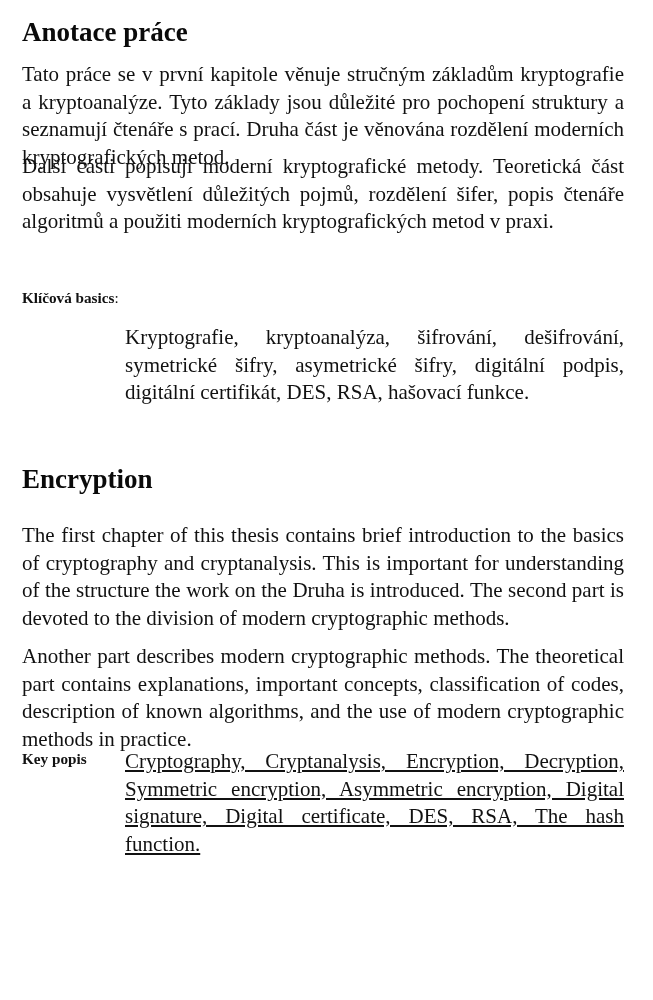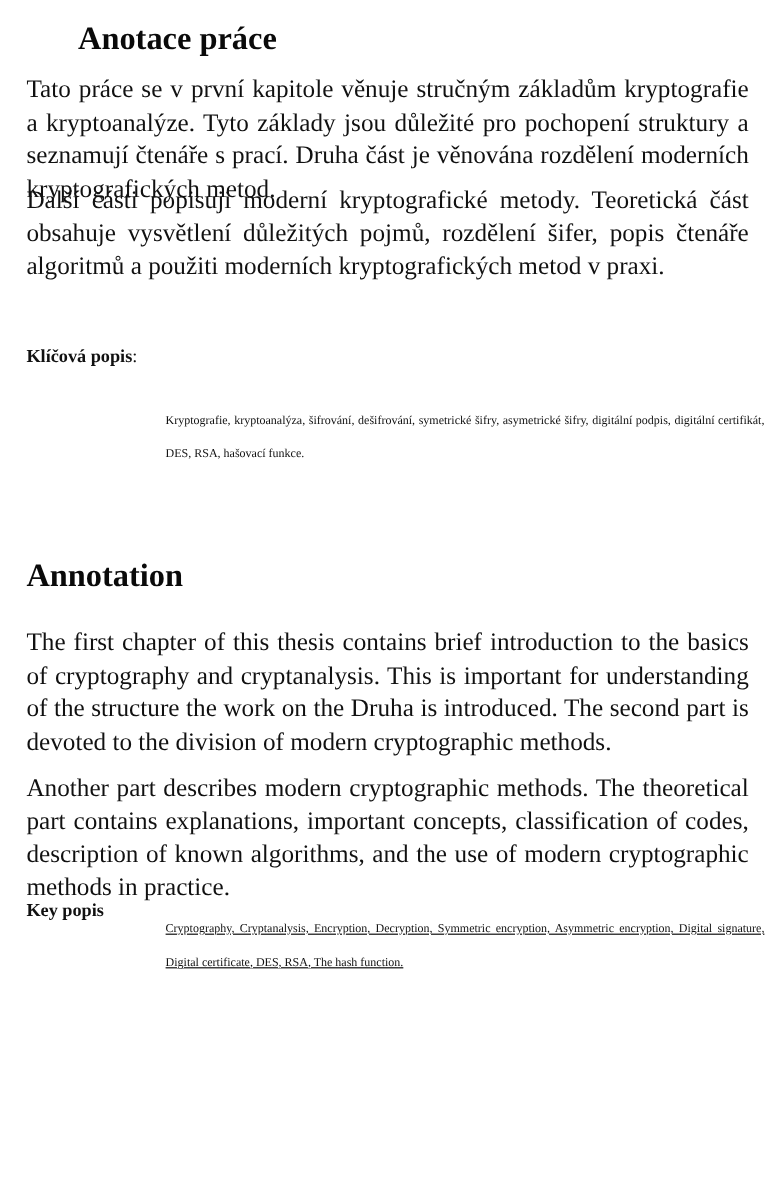--- a/index.html
+++ b/index.html
@@ -45,40 +45,40 @@
       position: absolute;
       left: 0;
       font-size: 15.2px;
       line-height: 20px;
     }
     .kw-label b { font-weight: bold; }
     .kw-list {
       position: absolute;
       left: 103px;
       width: 499px;
-      font-size: 10px;
+      font-size: 21px;
       line-height: 27.5px;
       text-align: justify;
-      margin: 13px;
+      margin: 0;
     }
   </style>
 </head>
 <body>
 
 <div class="page">
 
   <section>
-    <h1 style="top:18px;margin-left:43px;">Anotace práce</h1>
+    <h1 style="top:18px;">Anotace práce</h1>
     <p class="para" style="top:61px;">Tato práce se v první kapitole věnuje stručným základům kryptografie a kryptoanalýze. Tyto základy jsou důležité pro pochopení struktury a seznamují čtenáře s prací. Druha část je věnována rozdělení moderních kryptografických metod.</p>
     <p class="para" style="top:153px;">Další části popisuji moderní kryptografické metody. Teoretická část obsahuje vysvětlení důležitých pojmů, rozdělení šifer, popis čtenáře algoritmů a použiti moderních kryptografických metod v praxi.</p>
-    <div class="kw-label" style="top:288px;"><b>Klíčová popis</b><span>:</span></div>
+    <div class="kw-label" style="top:288px;"><b>Klíčová basics</b><span>:</span></div>
     <p class="kw-list" style="top:324px;">Kryptografie, kryptoanalýza, šifrování, dešifrování, symetrické šifry, asymetrické šifry, digitální podpis, digitální certifikát, DES, RSA, hašovací funkce.</p>
   </section>
 
   <section>
-    <h1 style="top:465px;">Annotation</h1>
+    <h1 style="top:465px;">Encryption</h1>
     <p class="para" style="top:522px;">The first chapter of this thesis contains brief introduction to the basics of cryptography and cryptanalysis. This is important for understanding of the structure the work on the Druha is introduced. The second part is devoted to the division of modern cryptographic methods.</p>
     <p class="para" style="top:643px;font-family:Liberation Serif, serif;">Another part describes modern cryptographic methods. The theoretical part contains explanations, important concepts, classification of codes, description of known algorithms, and the use of modern cryptographic methods in practice.</p>
     <div class="kw-label" style="top:749px;"><b>Key popis</b></div>
     <p class="kw-list" style="top:748px;text-decoration:underline;">Cryptography, Cryptanalysis, Encryption, Decryption, Symmetric encryption, Asymmetric encryption, Digital signature, Digital certificate, DES, RSA, The hash function.</p>
   </section>
 
 </div>
 
 </body></html>

